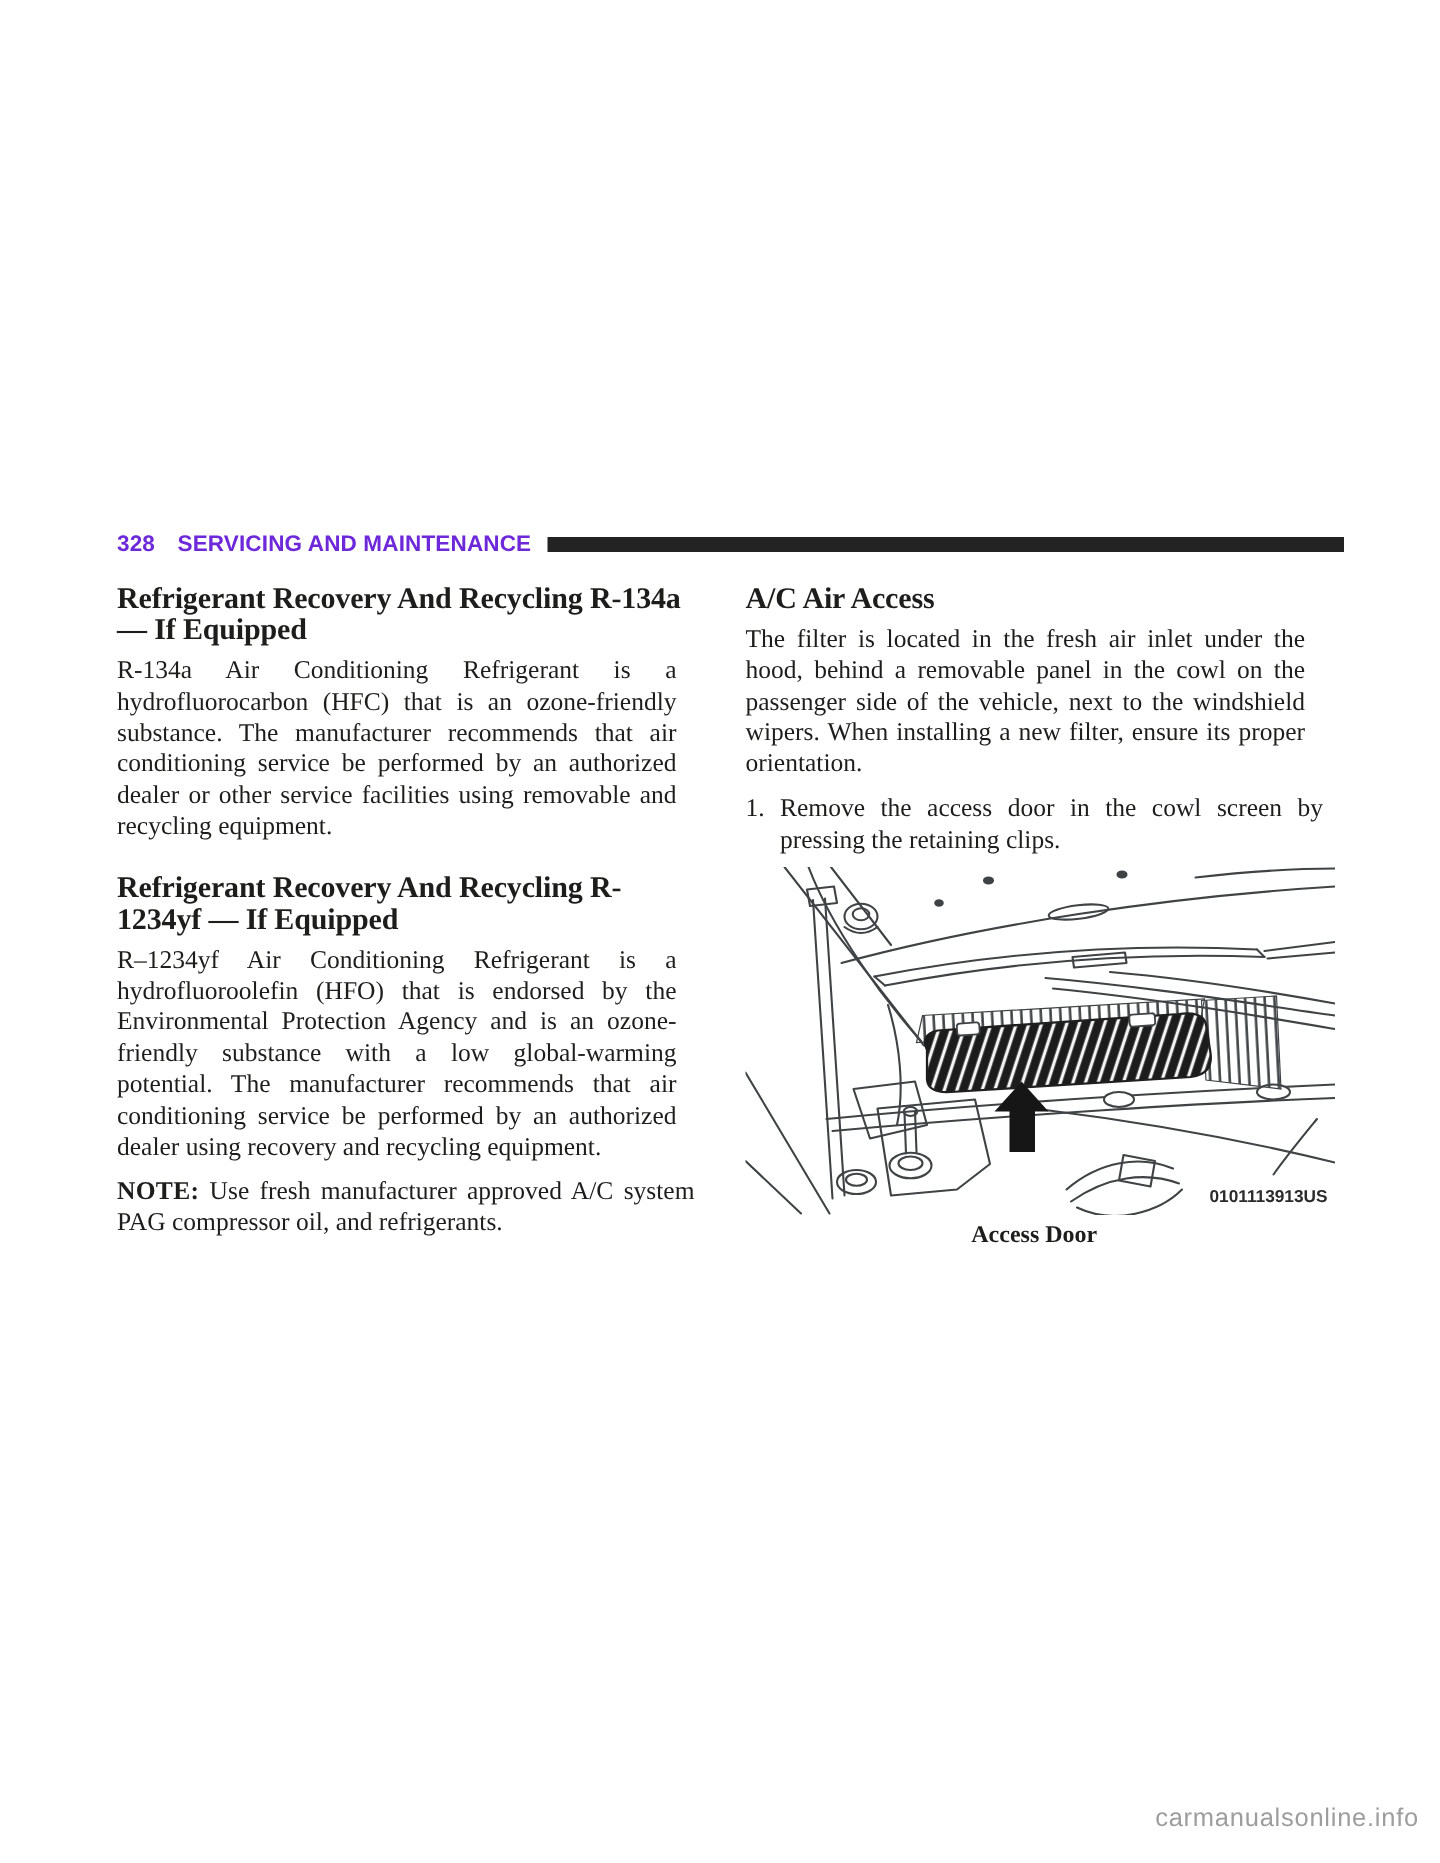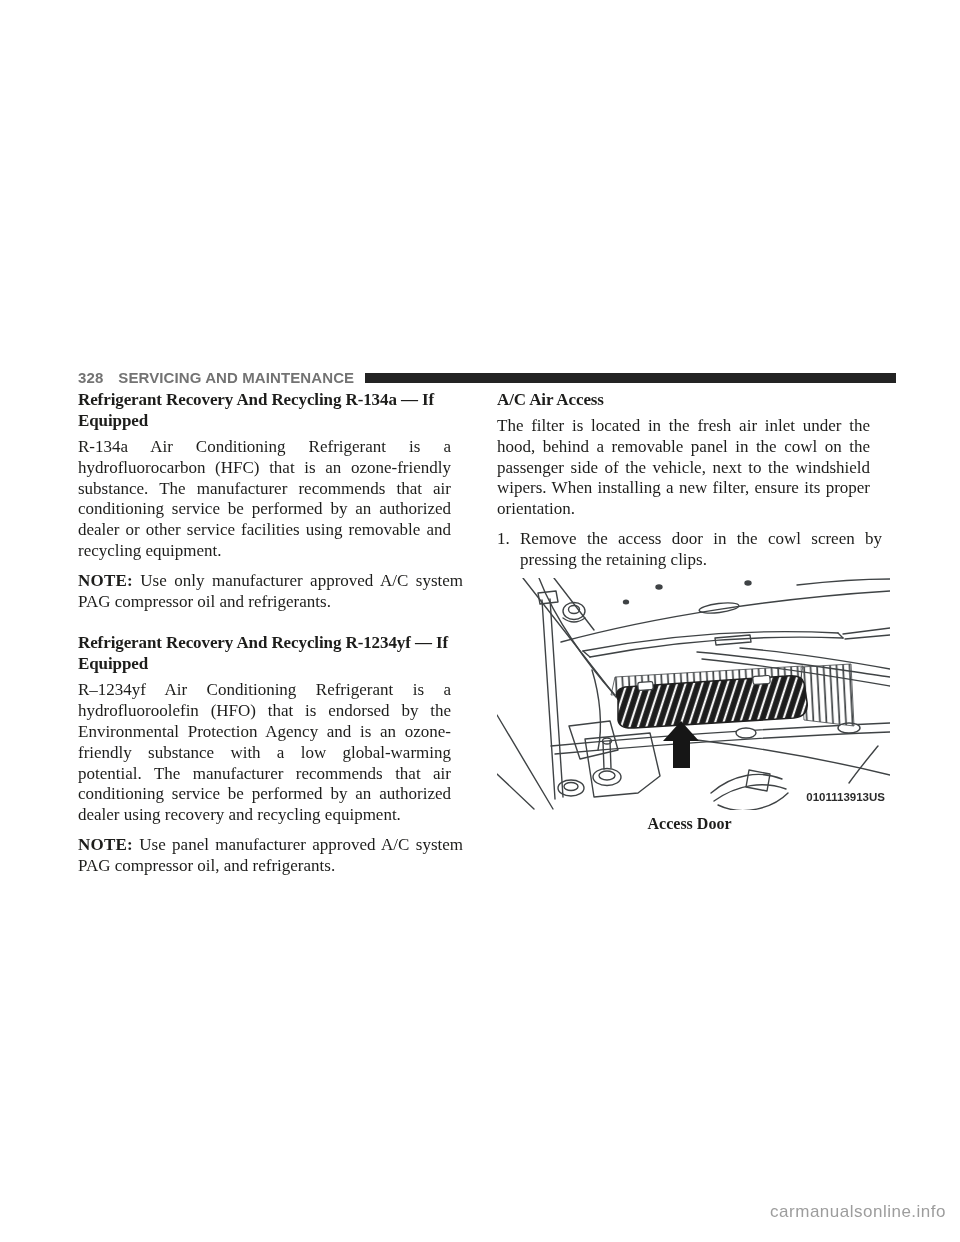--- a/index.html
+++ b/index.html
@@ -5,39 +5,39 @@
   html, body { margin:0; padding:0; }
   body {
     width:960px; height:1242px;
     background:#ffffff;
     font-family:"Liberation Serif", serif;
     color:#1d1d1b;
     position:relative;
     overflow:hidden;
   }
   .page-header {
-    position:absolute; left:78px; top:369px; width:818px;
+    position:absolute; left:78px; top:354px; width:818px;
     display:flex; align-items:center;
     font-family:"Liberation Sans", sans-serif;
-    font-weight:bold; font-size:15px; color:#737373;
+    font-weight:bold; font-size:15px; color:#6d28d9;
     letter-spacing:0.1px;
   }
   .page-header .num { margin-right:15px; }
   .page-header .bar { flex:1; height:10px; background:#232323; margin-left:11px; }
 
   .col {
     position:absolute; top:389px; width:385px;
     font-size:17px; line-height:20.8px;
     text-align:justify;
   }
   .col-left  { left:78px; }
   .col-right { left:497px; }
 
   h2.sect {
-    font-size:17px; line-height:21px; font-weight:bold;
+    font-size:20px; line-height:21px; font-weight:bold;
     margin:0 0 6px 0; text-align:left; letter-spacing:-0.1px;
   }
   h2.sect2 { margin-top:20px; }
   p.body { margin:0 12px 9px 0; }
   p.note { margin:0 0 9px 0; }
   p.note strong { letter-spacing:0.2px; }
 
   .list-item { display:flex; margin:1px 0 7px 0; }
   .list-item .li-num { flex:none; width:23px; }
   .list-item .li-text { flex:1; text-align:justify; }
@@ -60,24 +60,23 @@
 
 <div class="page-header">
   <span class="num">328</span>
   <span class="title">SERVICING AND MAINTENANCE</span>
   <span class="bar"></span>
 </div>
 
 <div class="col col-left">
   <h2 class="sect">Refrigerant Recovery And Recycling R-134a — If Equipped</h2>
   <p class="body">R-134a Air Conditioning Refrigerant is a hydrofluorocarbon (HFC) that is an ozone-friendly substance. The manufacturer recommends that air conditioning service be performed by an authorized dealer or other service facilities using removable and recycling equipment.</p>
-  <p class="note"><strong>NOTE:</strong> <span>Use only manufacturer approved A/C system PAG compressor oil and refrigerants.</span></p>
   <h2 class="sect sect2">Refrigerant Recovery And Recycling R-1234yf — If Equipped</h2>
   <p class="body">R–1234yf Air Conditioning Refrigerant is a hydrofluoroolefin (HFO) that is endorsed by the Environmental Protection Agency and is an ozone-friendly substance with a low global-warming potential. The manufacturer recommends that air conditioning service be performed by an authorized dealer using recovery and recycling equipment.</p>
-  <p class="note"><strong>NOTE:</strong> <span>Use panel manufacturer approved A/C system PAG compressor oil, and refrigerants.</span></p>
+  <p class="note"><strong>NOTE:</strong> <span>Use fresh manufacturer approved A/C system PAG compressor oil, and refrigerants.</span></p>
 </div>
 
 <div class="col col-right">
   <h2 class="sect">A/C Air Access</h2>
   <p class="body">The filter is located in the fresh air inlet under the hood, behind a removable panel in the cowl on the passenger side of the vehicle, next to the windshield wipers. When installing a new filter, ensure its proper orientation.</p>
   <div class="list-item">
     <span class="li-num">1.</span>
     <span class="li-text">Remove the access door in the cowl screen by pressing the retaining clips.</span>
   </div>
 

